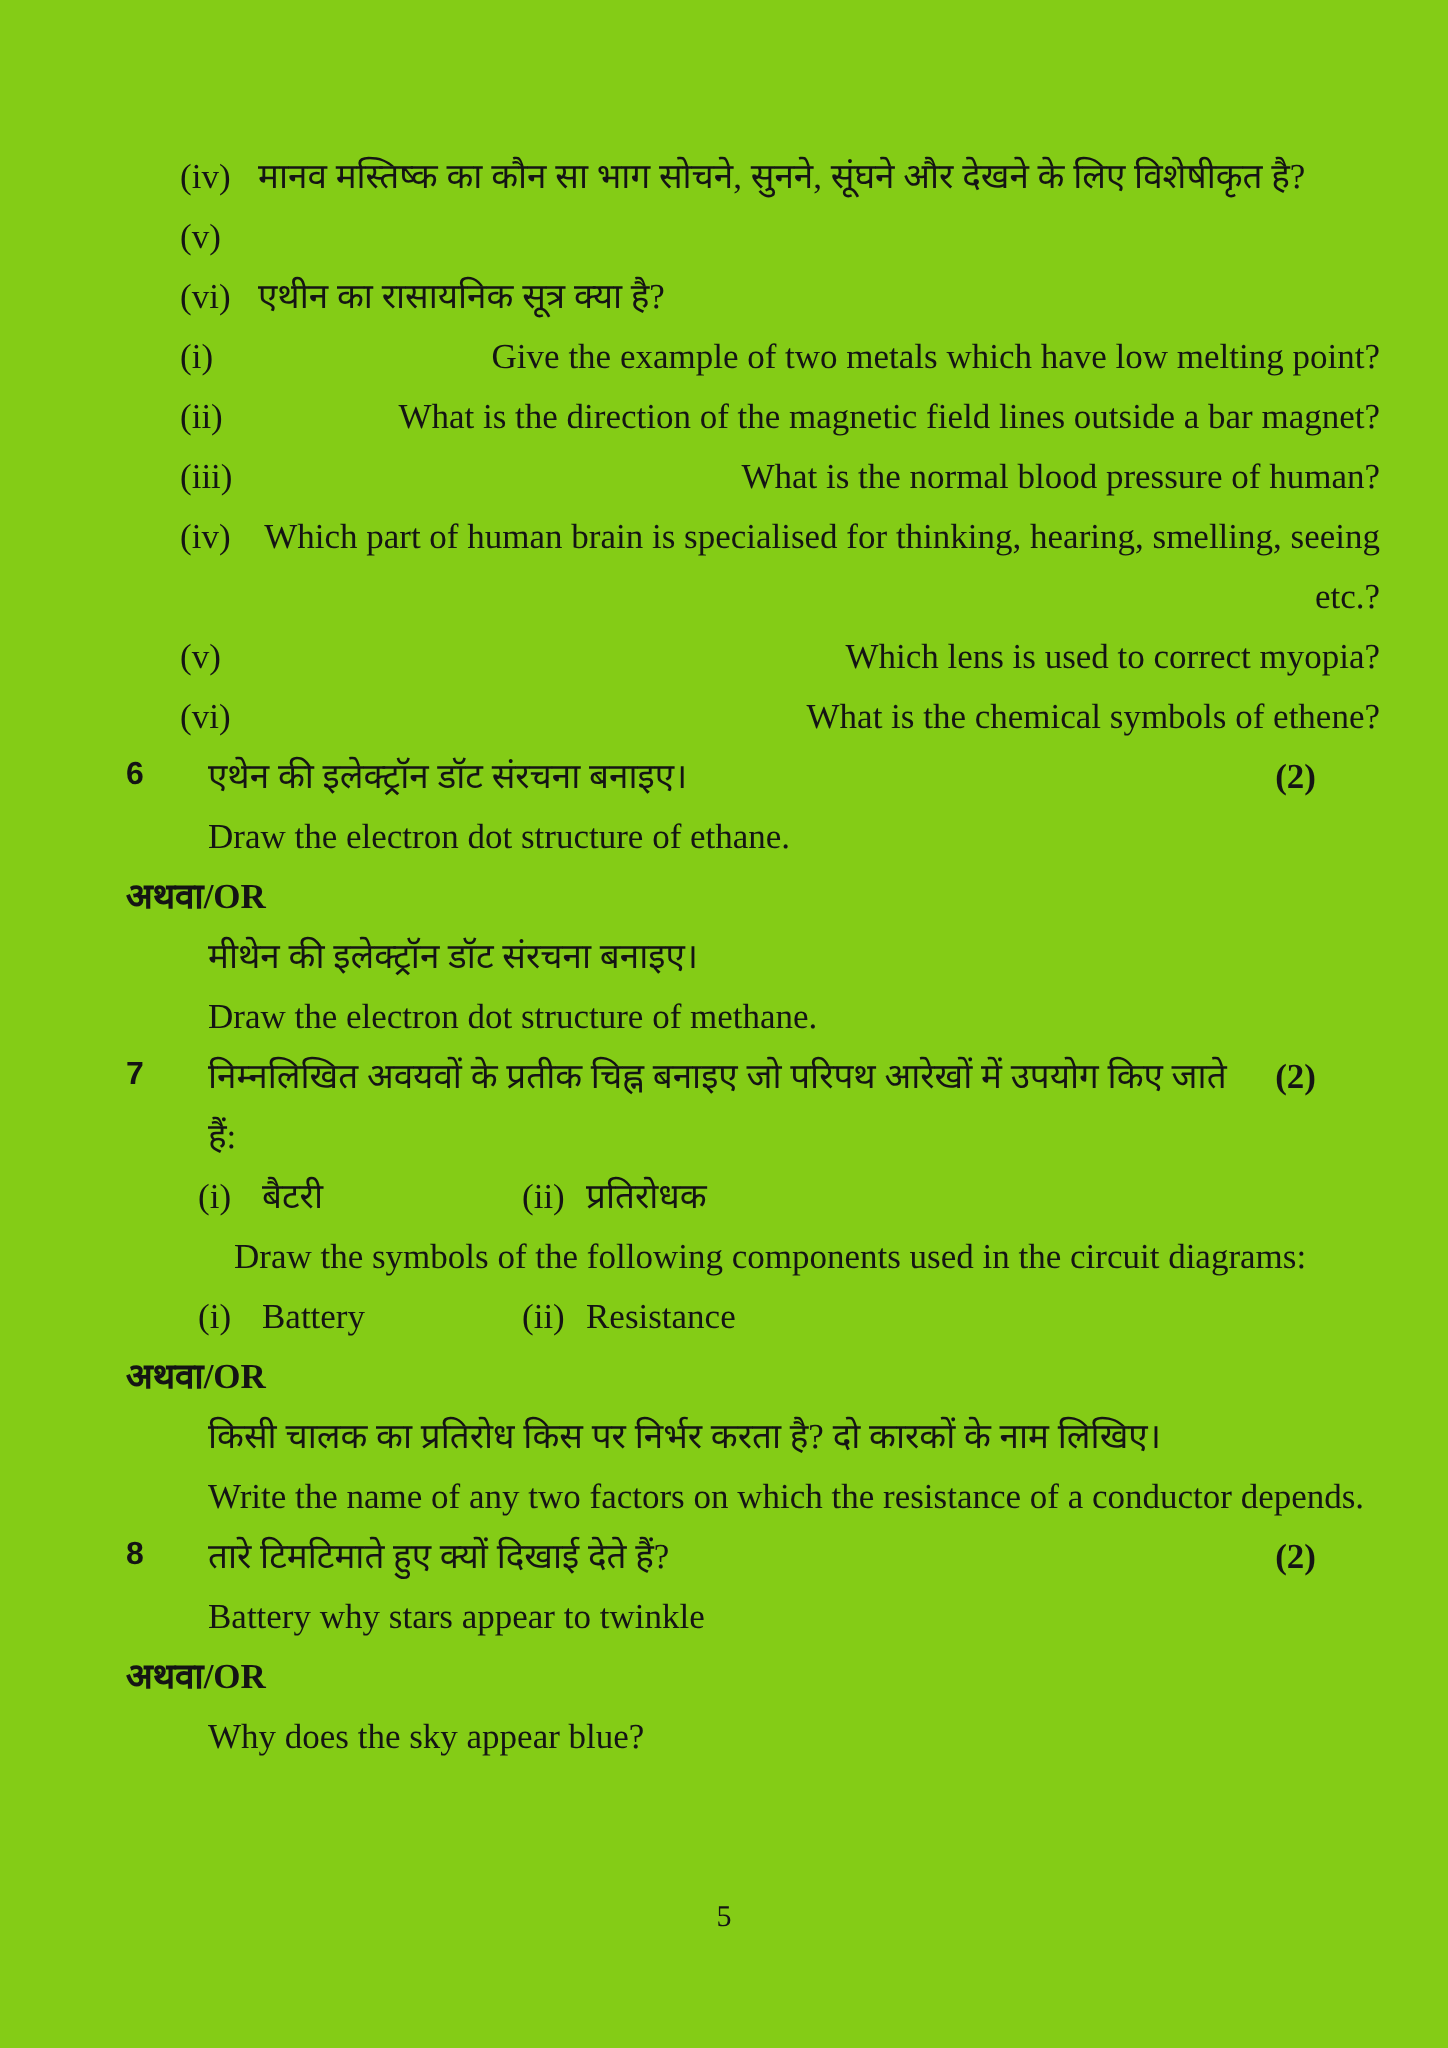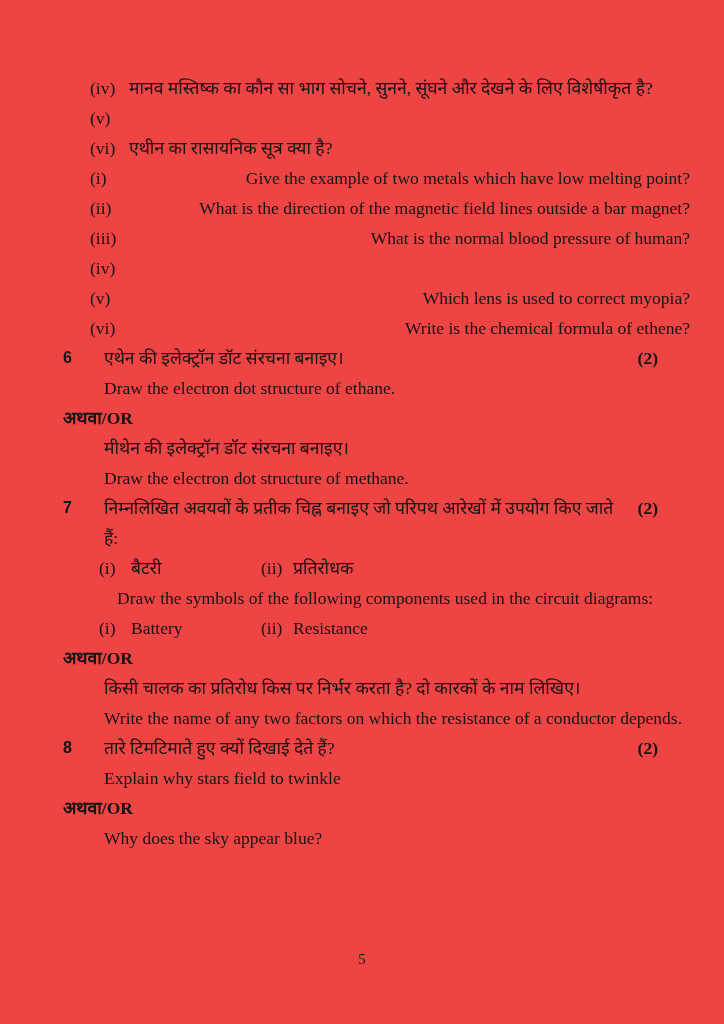--- a/index.html
+++ b/index.html
@@ -1,18 +1,18 @@
 <!DOCTYPE html>
 <html><head>
 <meta charset="utf-8">
 <style>
   html,body{margin:0;padding:0;background:#ffffff;}
   .page{
     width:724px;height:1024px;box-sizing:border-box;position:relative;
-    background:#ef4444;color:#141414;
+    background:#84cc16;color:#141414;
     font-family:"Liberation Serif","DejaVu Serif",serif;
     font-size:17.5px;line-height:30px;
     padding:73px 34px 0 63px;
   }
   .q-row{display:flex;align-items:flex-start;}
   .q-num{
     flex:none;width:41px;font-weight:bold;
     font-family:"Liberation Sans","DejaVu Sans",sans-serif;font-size:16px;
   }
   .q-text{flex:1;}
@@ -56,28 +56,29 @@
   <div class="item">
     <span class="item-num">(ii)</span>
     <span class="item-text en">What is the direction of the magnetic field lines outside a bar magnet?</span>
   </div>
   <div class="item">
     <span class="item-num">(iii)</span>
     <span class="item-text en">What is the normal blood pressure of human?</span>
   </div>
   <div class="item">
     <span class="item-num">(iv)</span>
+    <span class="item-text en">Which part of human brain is specialised for thinking, hearing, smelling, seeing etc.?</span>
   </div>
   <div class="item">
     <span class="item-num">(v)</span>
     <span class="item-text en">Which lens is used to correct myopia?</span>
   </div>
   <div class="item">
     <span class="item-num">(vi)</span>
-    <span class="item-text en">Write is the chemical formula of ethene?</span>
+    <span class="item-text en">What is the chemical symbols of ethene?</span>
   </div>
 
   <div class="q-row">
     <span class="q-num">6</span>
     <span class="q-text">एथेन की इलेक्ट्रॉन डॉट संरचना बनाइए।</span>
     <span class="q-marks">(2)</span>
   </div>
   <div class="cont">Draw the electron dot structure of ethane.</div>
   <div class="or-divider">अथवा/OR</div>
   <div class="cont">मीथेन की इलेक्ट्रॉन डॉट संरचना बनाइए।</div>
@@ -103,19 +104,19 @@
   </div>
   <div class="or-divider">अथवा/OR</div>
   <div class="cont">किसी चालक का प्रतिरोध किस पर निर्भर करता है? दो कारकों के नाम लिखिए।</div>
   <div class="cont">Write the name of any two factors on which the resistance of a conductor depends.</div>
 
   <div class="q-row">
     <span class="q-num">8</span>
     <span class="q-text">तारे टिमटिमाते हुए क्यों दिखाई देते हैं?</span>
     <span class="q-marks">(2)</span>
   </div>
-  <div class="cont">Explain why stars field to twinkle</div>
+  <div class="cont">Battery why stars appear to twinkle</div>
   <div class="or-divider">अथवा/OR</div>
   <div class="cont">Why does the sky appear blue?</div>
 
   <div class="footer">5</div>
 
 </div>
 
 </body></html>

